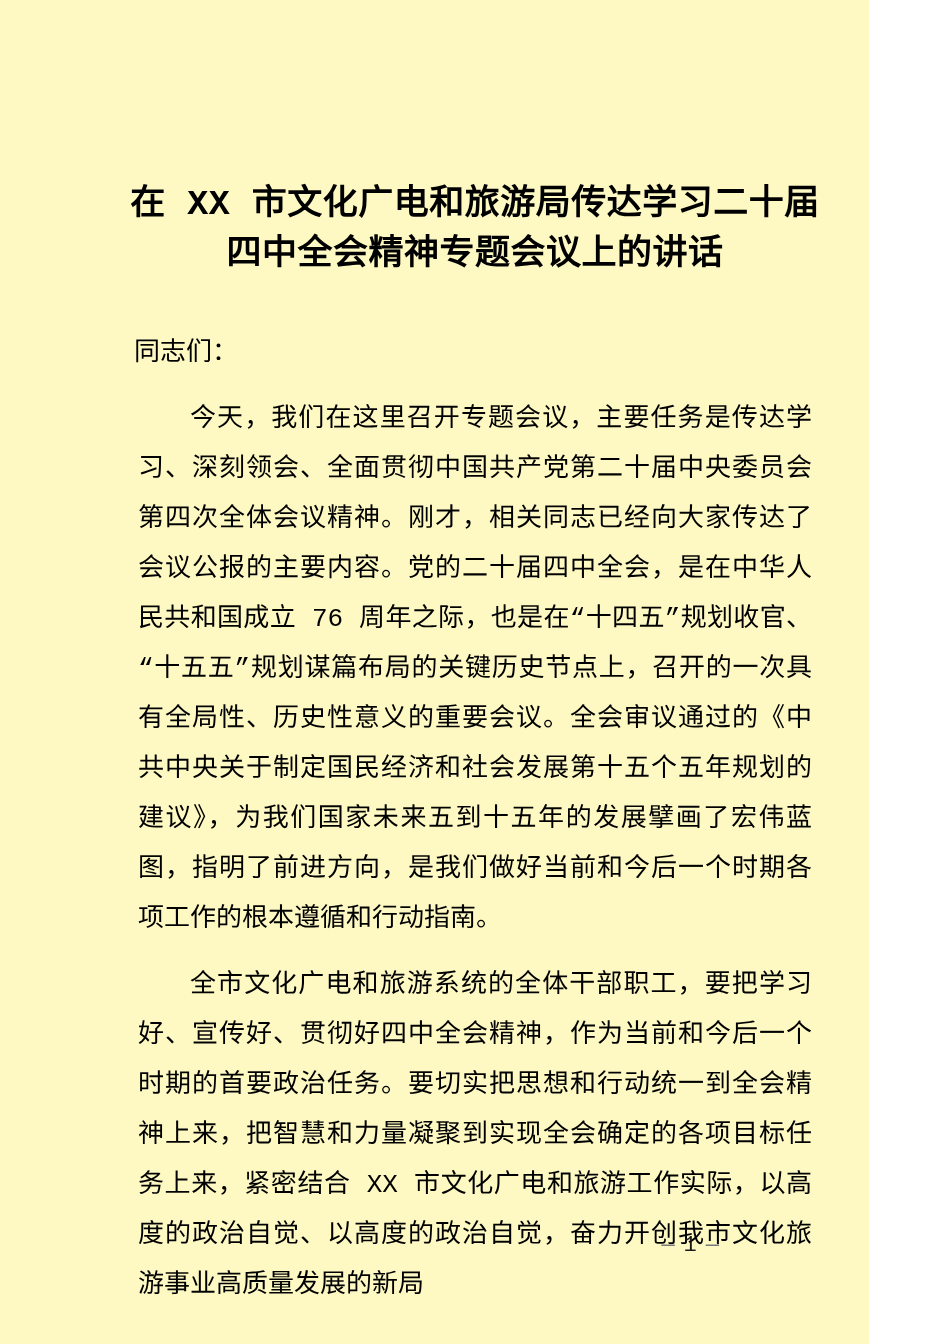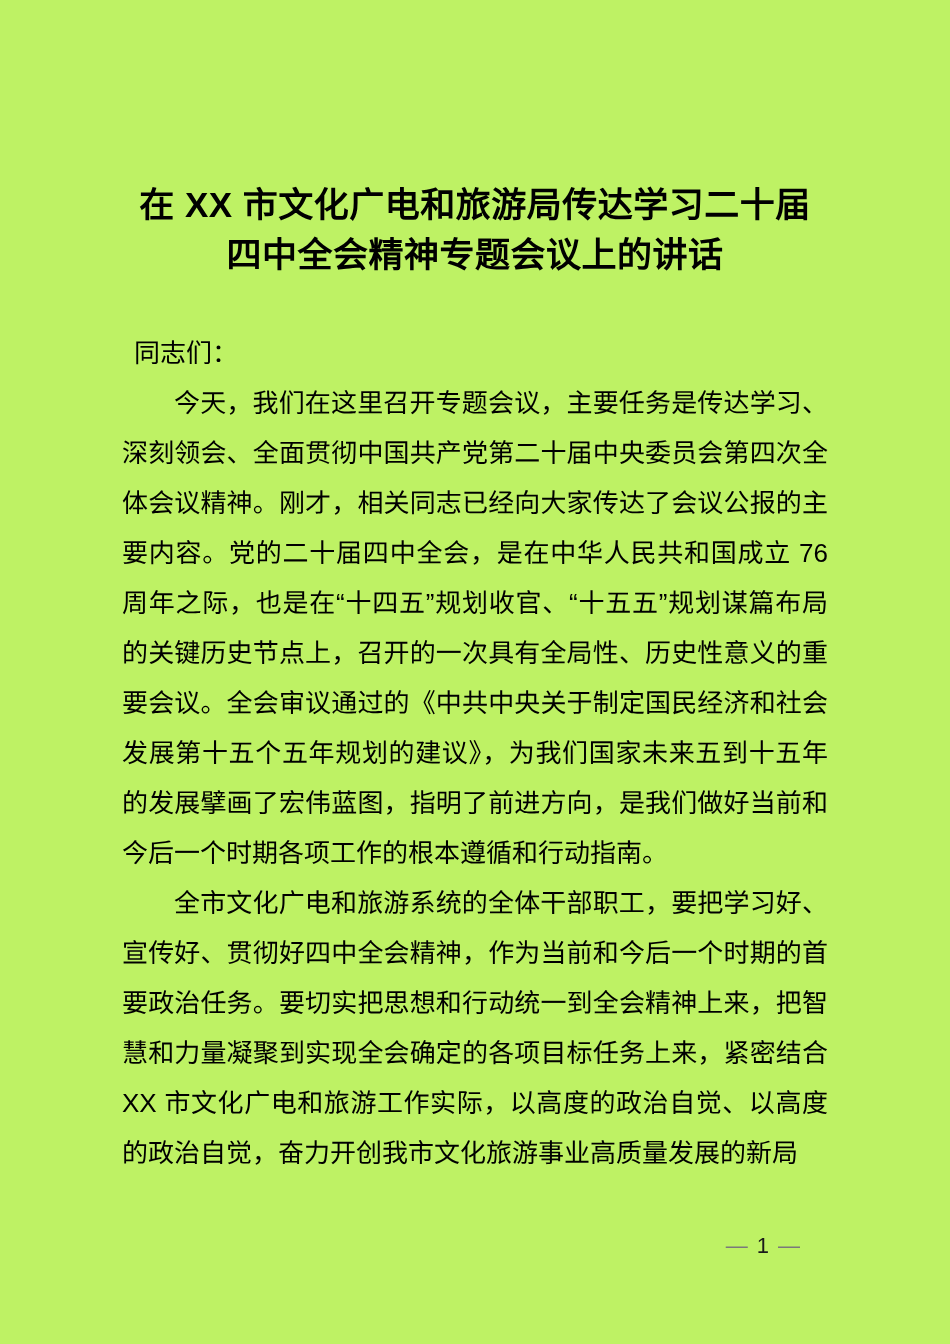--- a/index.html
+++ b/index.html
@@ -2,25 +2,25 @@
 <html lang="zh-CN"><head>
 <meta charset="utf-8">
 <style>
   html, body {
     margin: 0;
     padding: 0;
     background: #ffffff;
   }
   .page {
     position: relative;
-    width: 950px;
+    width: 869px;
     height: 1344px;
-    background: #bef264;
+    background: #fef9c3;
     color: #000000;
-    font-family: Liberation Sans, sans-serif;
+    font-family: Liberation Mono, monospace;
     overflow: hidden;
   }
   .content {
     position: absolute;
     left: 122px;
     top: 0;
     width: 706px;
   }
   .doc-title {
     margin: 180px 0 0 0;
@@ -30,21 +30,21 @@
     text-align: center;
     letter-spacing: 0.5px;
   }
   .salutation {
     margin: 48px 0 0 12px;
     font-size: 26px;
     line-height: 50px;
     text-align: justify;
   }
   .para {
-    margin: 0;
+    margin: 16px;
     font-size: 26px;
     line-height: 50px;
     text-align: justify;
     text-justify: inter-ideograph;
     text-indent: 2em;
   }
   .footer {
     position: absolute;
     top: 1233px;
     right: 150px;

